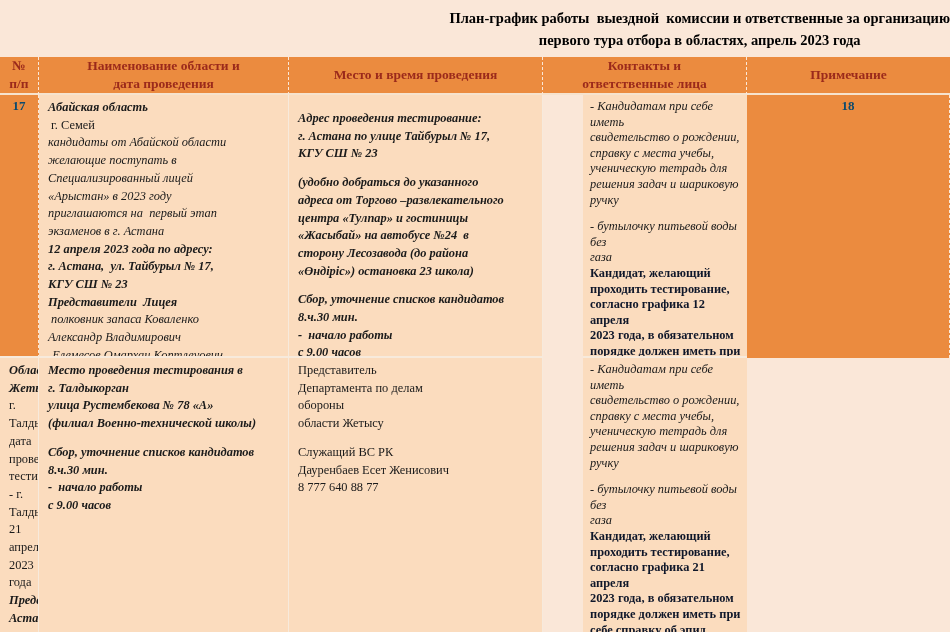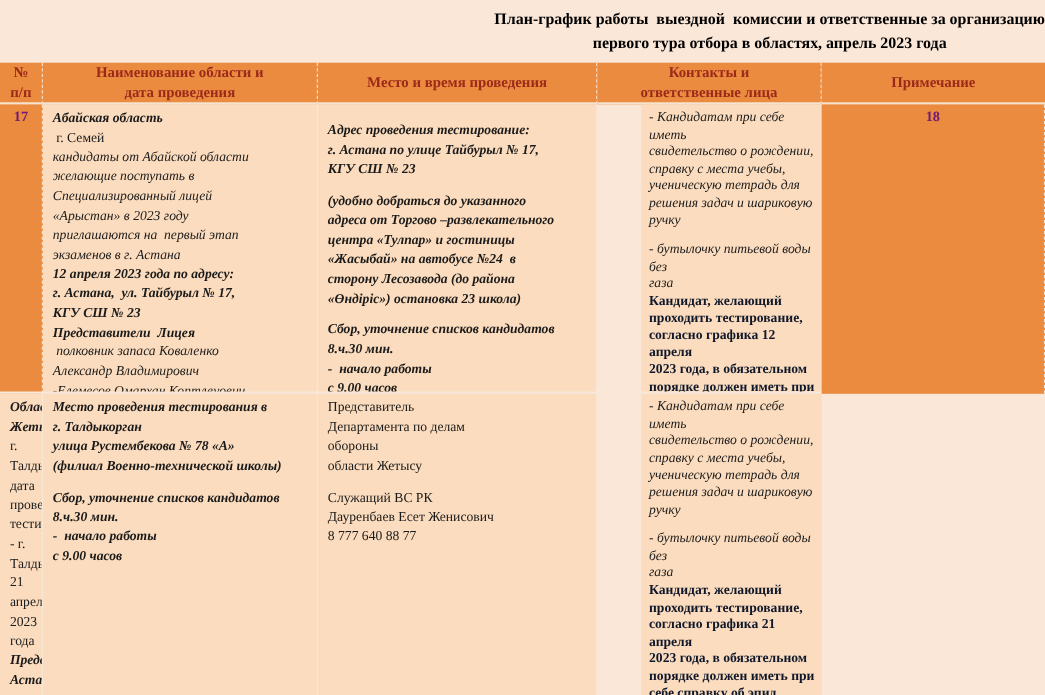--- a/index.html
+++ b/index.html
@@ -24,21 +24,21 @@
   .hcell{
     background:#EB8B3F;color:#9B2A1B;font-weight:bold;
     font-size:13.5px;line-height:18px;
     display:flex;align-items:center;justify-content:center;
     text-align:center;white-space:pre-wrap;
     border-right:1px dashed rgba(255,255,255,.8);
     border-bottom:2px solid #F6E3CE;
     overflow:hidden;
   }
   .numcell{
-    background:#EB8B3F;color:#701a75;font-weight:bold;font-size:13px;
+    background:#EB8B3F;color:#0c4a6e;font-weight:bold;font-size:13px;
     text-align:center;padding-top:3px;
     border-right:1px dashed rgba(255,255,255,.8);
     overflow:hidden;
   }
   .cell{
     background:#FBDCBE;color:#1a1a1a;
     font-size:12.4px;line-height:17.7px;
     padding:4px 5px 0 9px;
     border-right:1px solid #F7EADC;
     overflow:hidden;

